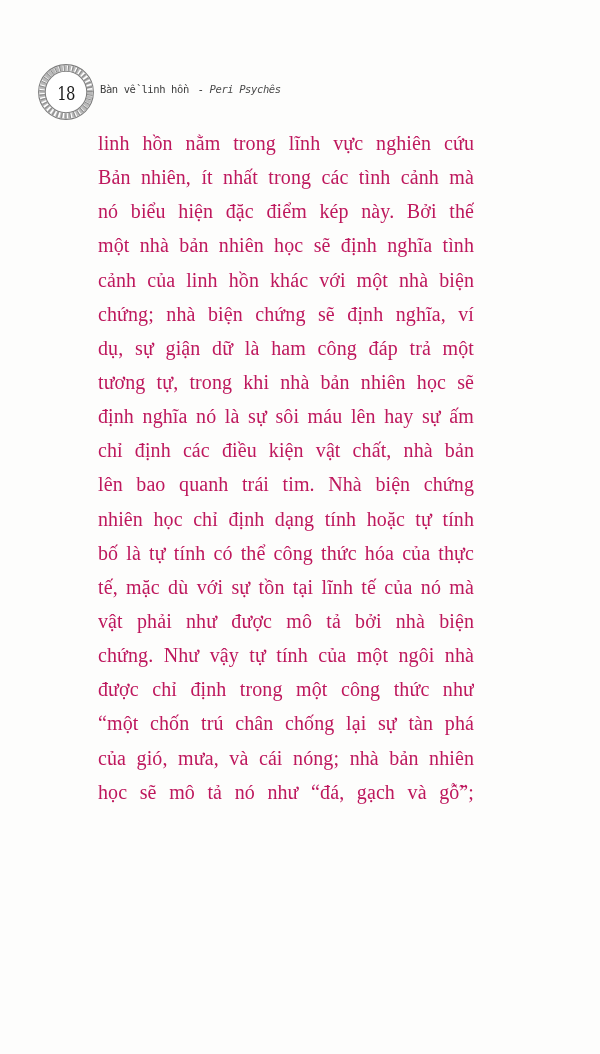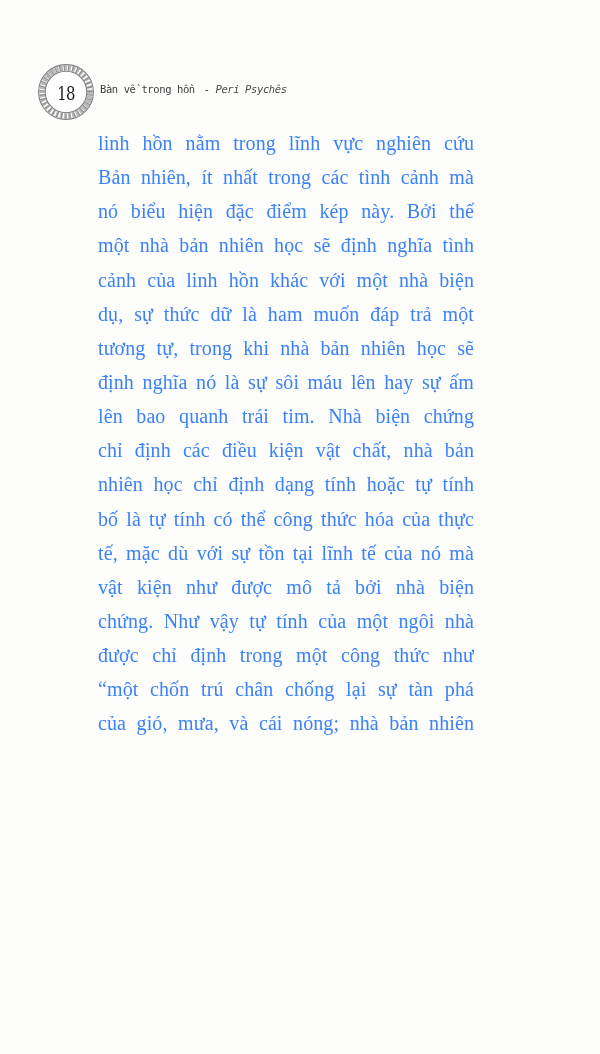--- a/index.html
+++ b/index.html
@@ -71,21 +71,21 @@
     margin-left: 3px;
     margin-top: 12px;
   }
 
   
   .body-text {
     position: absolute;
     left: 98px;
     top: 126px;
     width: 376px;
-    color: #3b82f6;
+    color: #be185d;
   }
   .body-text .line {
     font-size: 20px;
     line-height: 34.15px;
     height: 34.15px;
     overflow: hidden;
     text-align: justify;
     text-align-last: justify;
     -moz-text-align-last: justify;
     letter-spacing: 0.1px;
@@ -102,40 +102,42 @@
       <svg width="58" height="58" viewBox="0 0 58 58" aria-hidden="true">
         <circle cx="29" cy="29" r="27.4" fill="#ffffff" stroke="#7d7d7d" stroke-width="1.1"></circle>
         <circle cx="29" cy="29" r="24" fill="none" stroke="#b9b9b9" stroke-width="5.6" stroke-dasharray="2.6 1.5"></circle>
         <circle cx="29" cy="29" r="24" fill="none" stroke="#8f8f8f" stroke-width="5.6" stroke-dasharray="1.2 3.1" stroke-dashoffset="1.8"></circle>
         <circle cx="29" cy="29" r="20.8" fill="#ffffff" stroke="#7d7d7d" stroke-width="1.1"></circle>
       </svg>
       <span class="page-number">18</span>
     </div>
 
     <div class="running-title">
-      <span>Bàn về trong hồn</span>
+      <span>Bàn về linh hồn</span>
       <span class="subtitle">- Peri Psychês</span>
     </div>
 
   </header>
 
   <main class="body-text">
       <div class="line">linh hồn nằm trong lĩnh vực nghiên cứu</div>
       <div class="line">Bản nhiên, ít nhất trong các tình cảnh mà</div>
       <div class="line">nó biểu hiện đặc điểm kép này. Bởi thế</div>
       <div class="line">một nhà bản nhiên học sẽ định nghĩa tình</div>
       <div class="line">cảnh của linh hồn khác với một nhà biện</div>
-      <div class="line">dụ, sự thức dữ là ham muốn đáp trả một</div>
+      <div class="line">chứng; nhà biện chứng sẽ định nghĩa, ví</div>
+      <div class="line">dụ, sự giận dữ là ham công đáp trả một</div>
       <div class="line">tương tự, trong khi nhà bản nhiên học sẽ</div>
       <div class="line">định nghĩa nó là sự sôi máu lên hay sự ấm</div>
+      <div class="line">chỉ định các điều kiện vật chất, nhà bản</div>
       <div class="line">lên bao quanh trái tim. Nhà biện chứng</div>
-      <div class="line">chỉ định các điều kiện vật chất, nhà bản</div>
       <div class="line">nhiên học chỉ định dạng tính hoặc tự tính</div>
       <div class="line">bố là tự tính có thể công thức hóa của thực</div>
       <div class="line">tế, mặc dù với sự tồn tại lĩnh tế của nó mà</div>
-      <div class="line">vật kiện như được mô tả bởi nhà biện</div>
+      <div class="line">vật phải như được mô tả bởi nhà biện</div>
       <div class="line">chứng. Như vậy tự tính của một ngôi nhà</div>
       <div class="line">được chỉ định trong một công thức như</div>
       <div class="line">“một chốn trú chân chống lại sự tàn phá</div>
       <div class="line">của gió, mưa, và cái nóng; nhà bản nhiên</div>
+      <div class="line">học sẽ mô tả nó như “đá, gạch và gỗ̃”;</div>
     </main>
 
 </div>
 
 </body></html>

